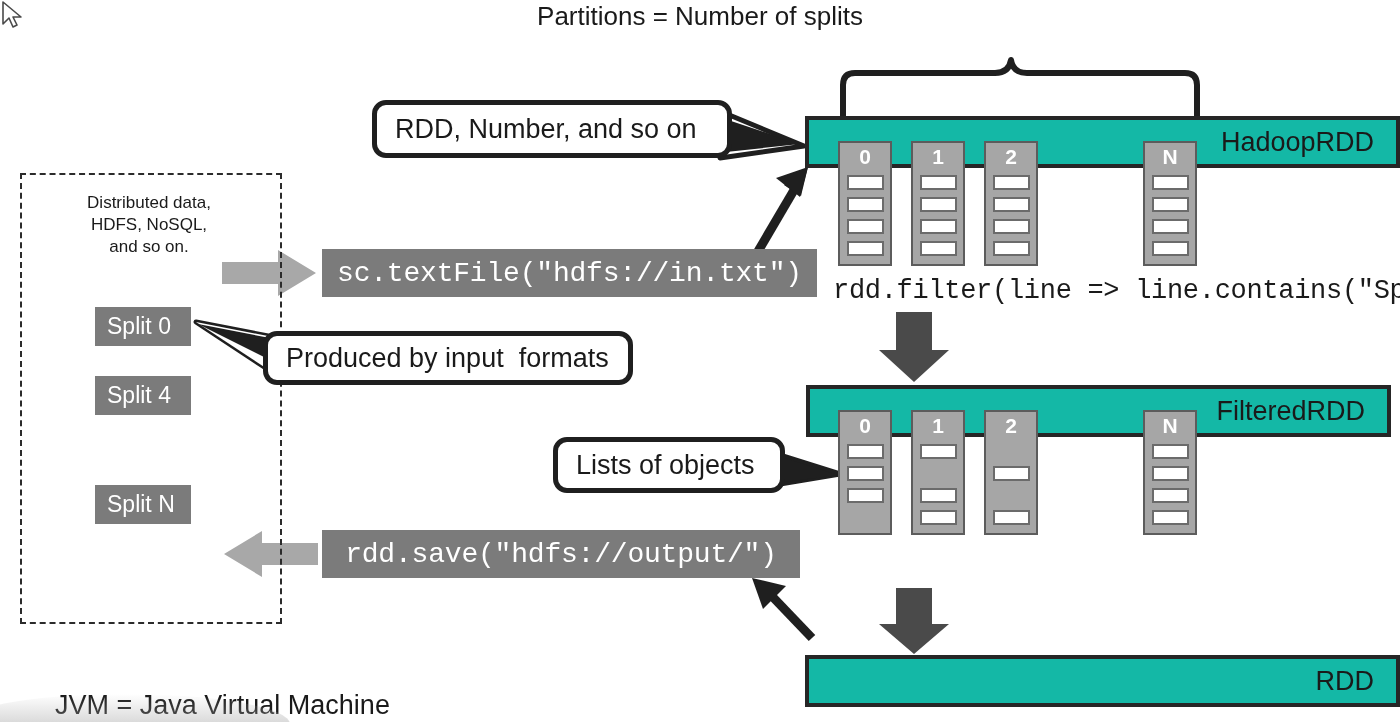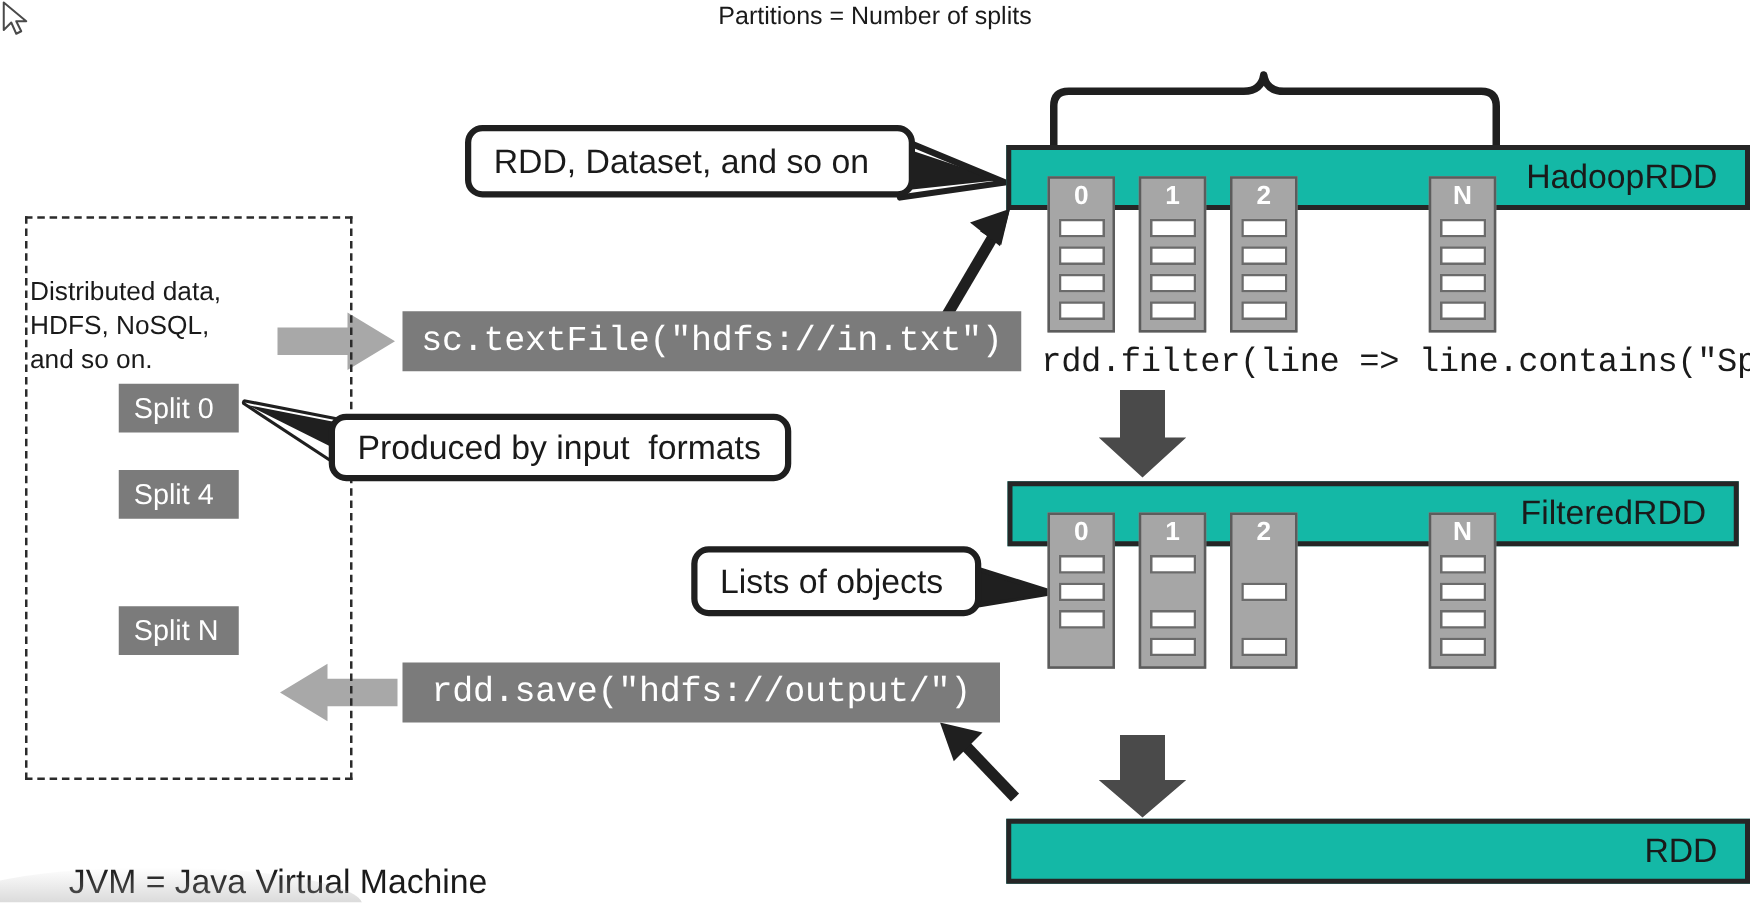--- a/index.html
+++ b/index.html
@@ -21,42 +21,41 @@
   
   .plain-text {
     font-family: "Liberation Sans", sans-serif;
     color: #1a1a1a;
     white-space: pre;
     line-height: 1.15;
   }
   #partitions-caption {
     left: 0; top: 2px; width: 1400px;
     text-align: center;
-    font-size: 20px;
+    font-size: 26px;
   }
   #jvm-legend {
     left: 55px; top: 690px;
     font-size: 27px;
   }
 
   
   #jvm-box {
     left: 20px; top: 173px;
     width: 258px; height: 447px;
     border: 2px dashed #2b2b2b;
     background: transparent;
   }
 
   #source-desc {
     left: 24px; top: 192px;
     width: 250px;
-    text-align: left;
-    font-size: 21px;
+    text-align: center;
+    font-size: 17px;
     line-height: 1.28;
-    margin-top: 29px;
   }
 
   
   .split-block {
     background: #7b7b7b;
     color: #ffffff;
     font-size: 23px;
     display: flex;
     align-items: center;
     padding-left: 12px;
@@ -347,21 +346,21 @@
           <div class="pitem"></div>
           <div class="pitem"></div>
           <div class="pitem"></div>
           <div class="pitem"></div>
         </div>
       </div>
     </div>
 
   <div class="abs mono-caption" id="caption-filter">rdd.filter(line =&gt; line.contains("Spark</div>
 
-  <div class="callout" id="callout-rdd">RDD, Dataset, and so on</div>
+  <div class="callout" id="callout-rdd">RDD, Number, and so on</div>
   <div class="callout" id="callout-produced">Produced by input  formats</div>
   <div class="callout" id="callout-lists">Lists of objects</div>
 
   <div class="abs plain-text" id="jvm-legend">JVM = Java Virtual Machine</div>
 
   <div class="abs" id="bottom-swoosh"></div>
 
   <svg class="abs" id="cursor" width="30" height="34" viewBox="0 0 30 34">
     <path d="M3 2 L3 24 L9 18 L13 27 L17 25 L13 17 L21 17 Z" fill="#ffffff" stroke="#4a4a4a" stroke-width="1.6" stroke-linejoin="round"></path>
   </svg>

